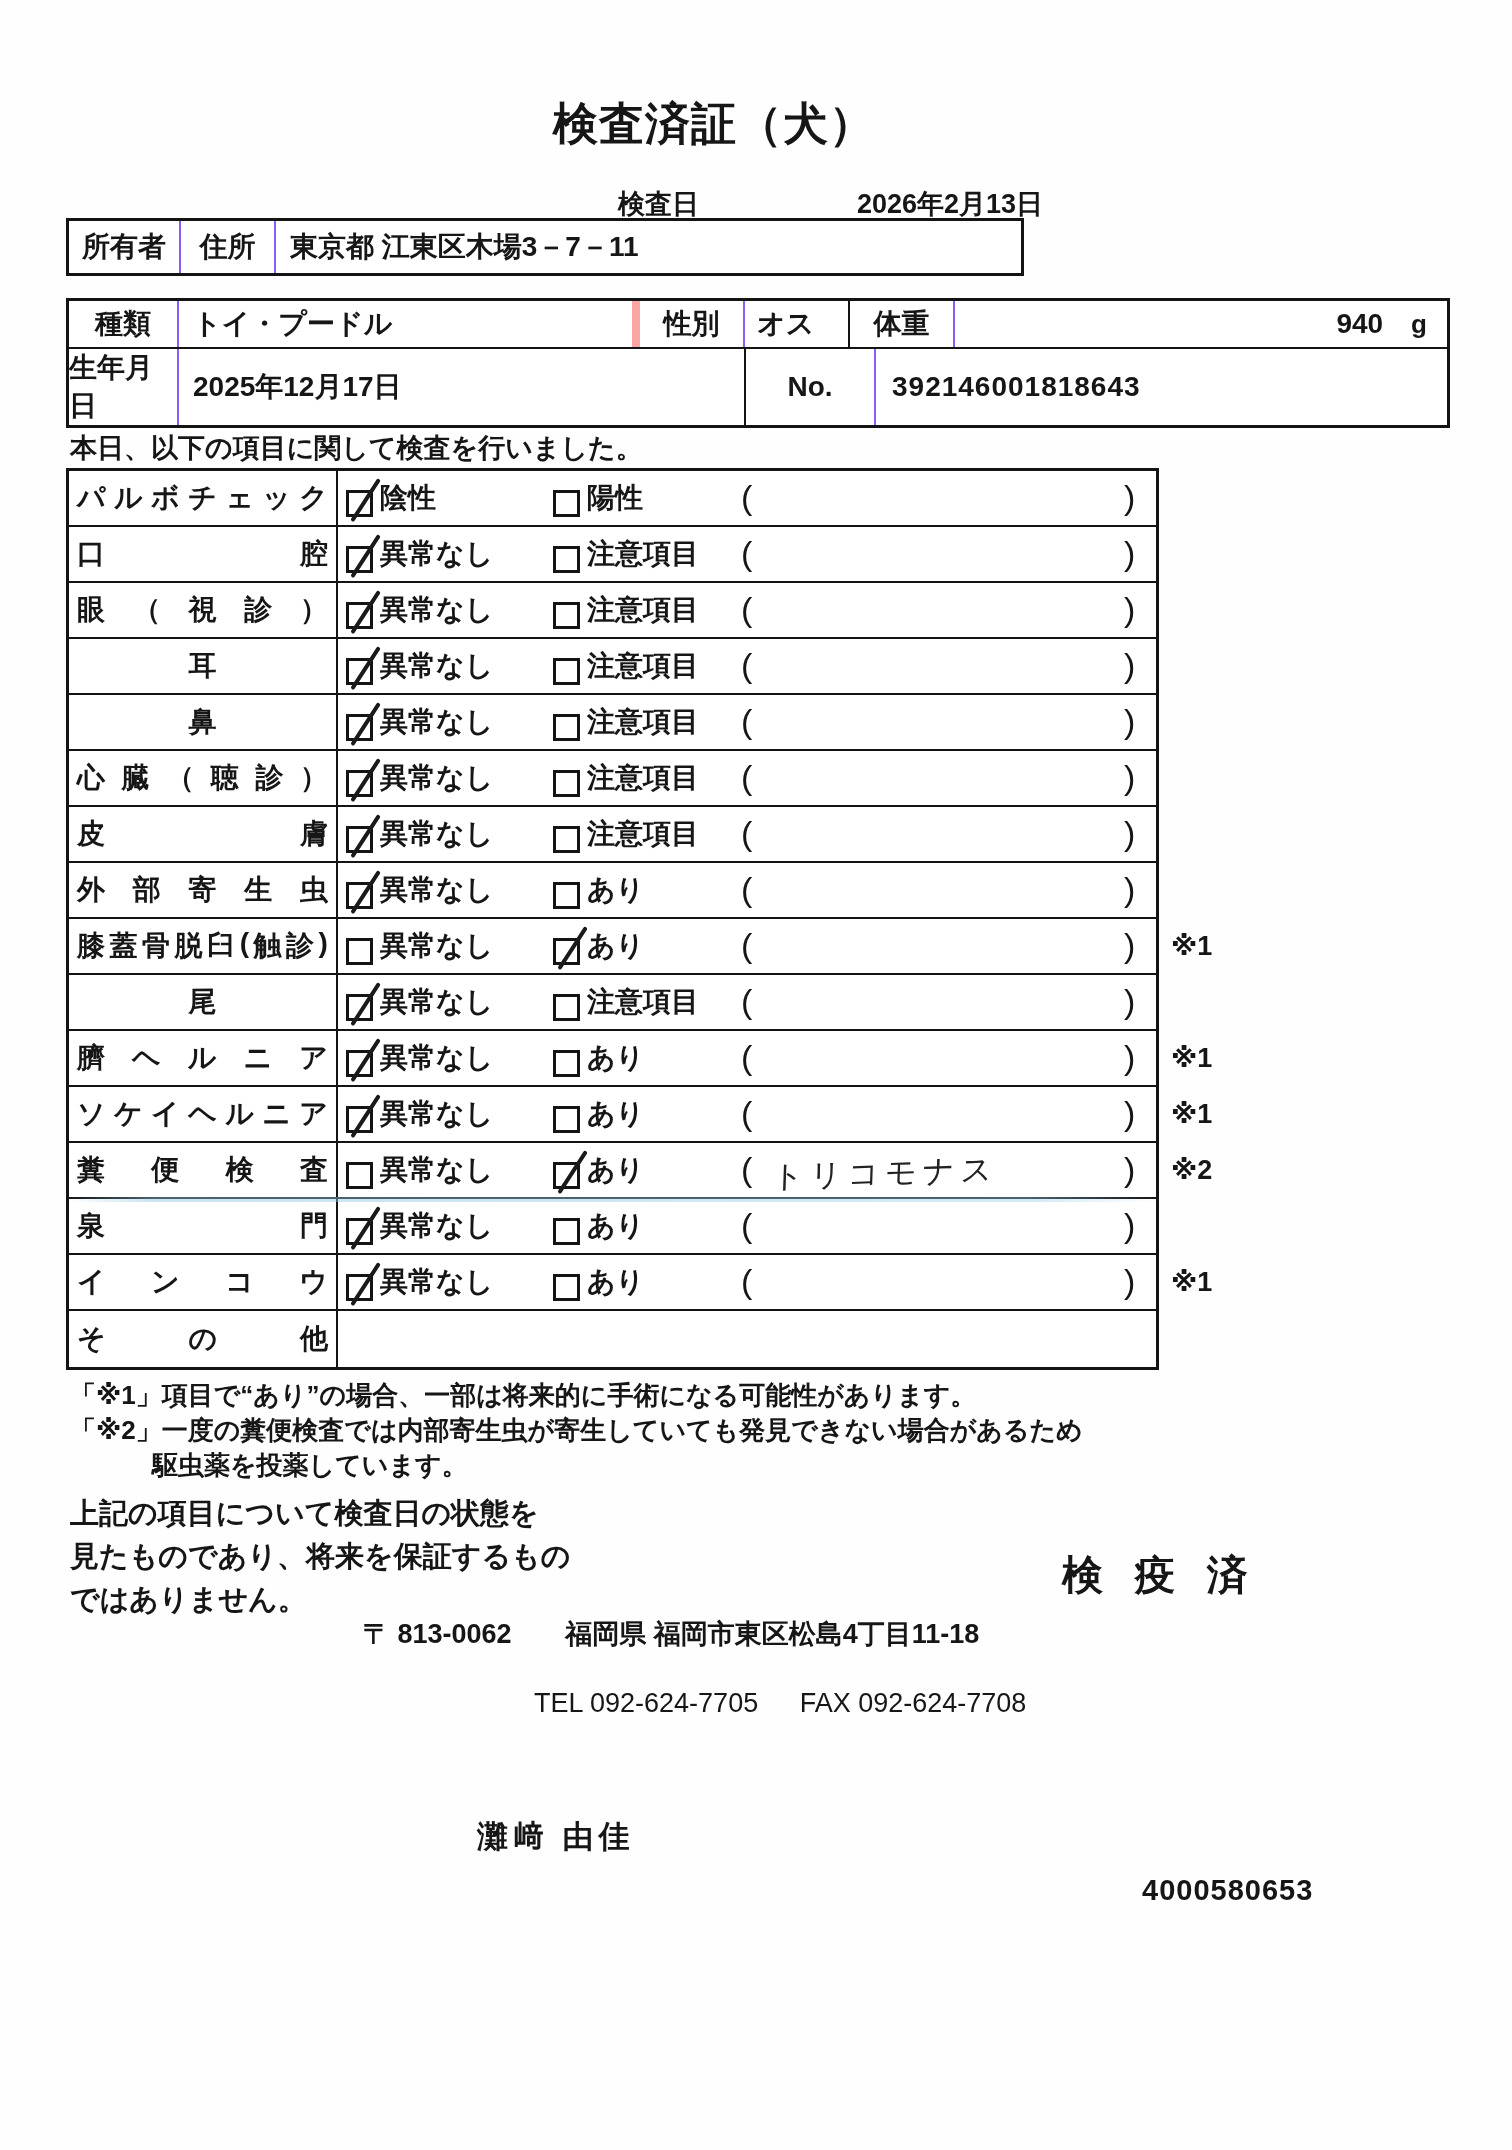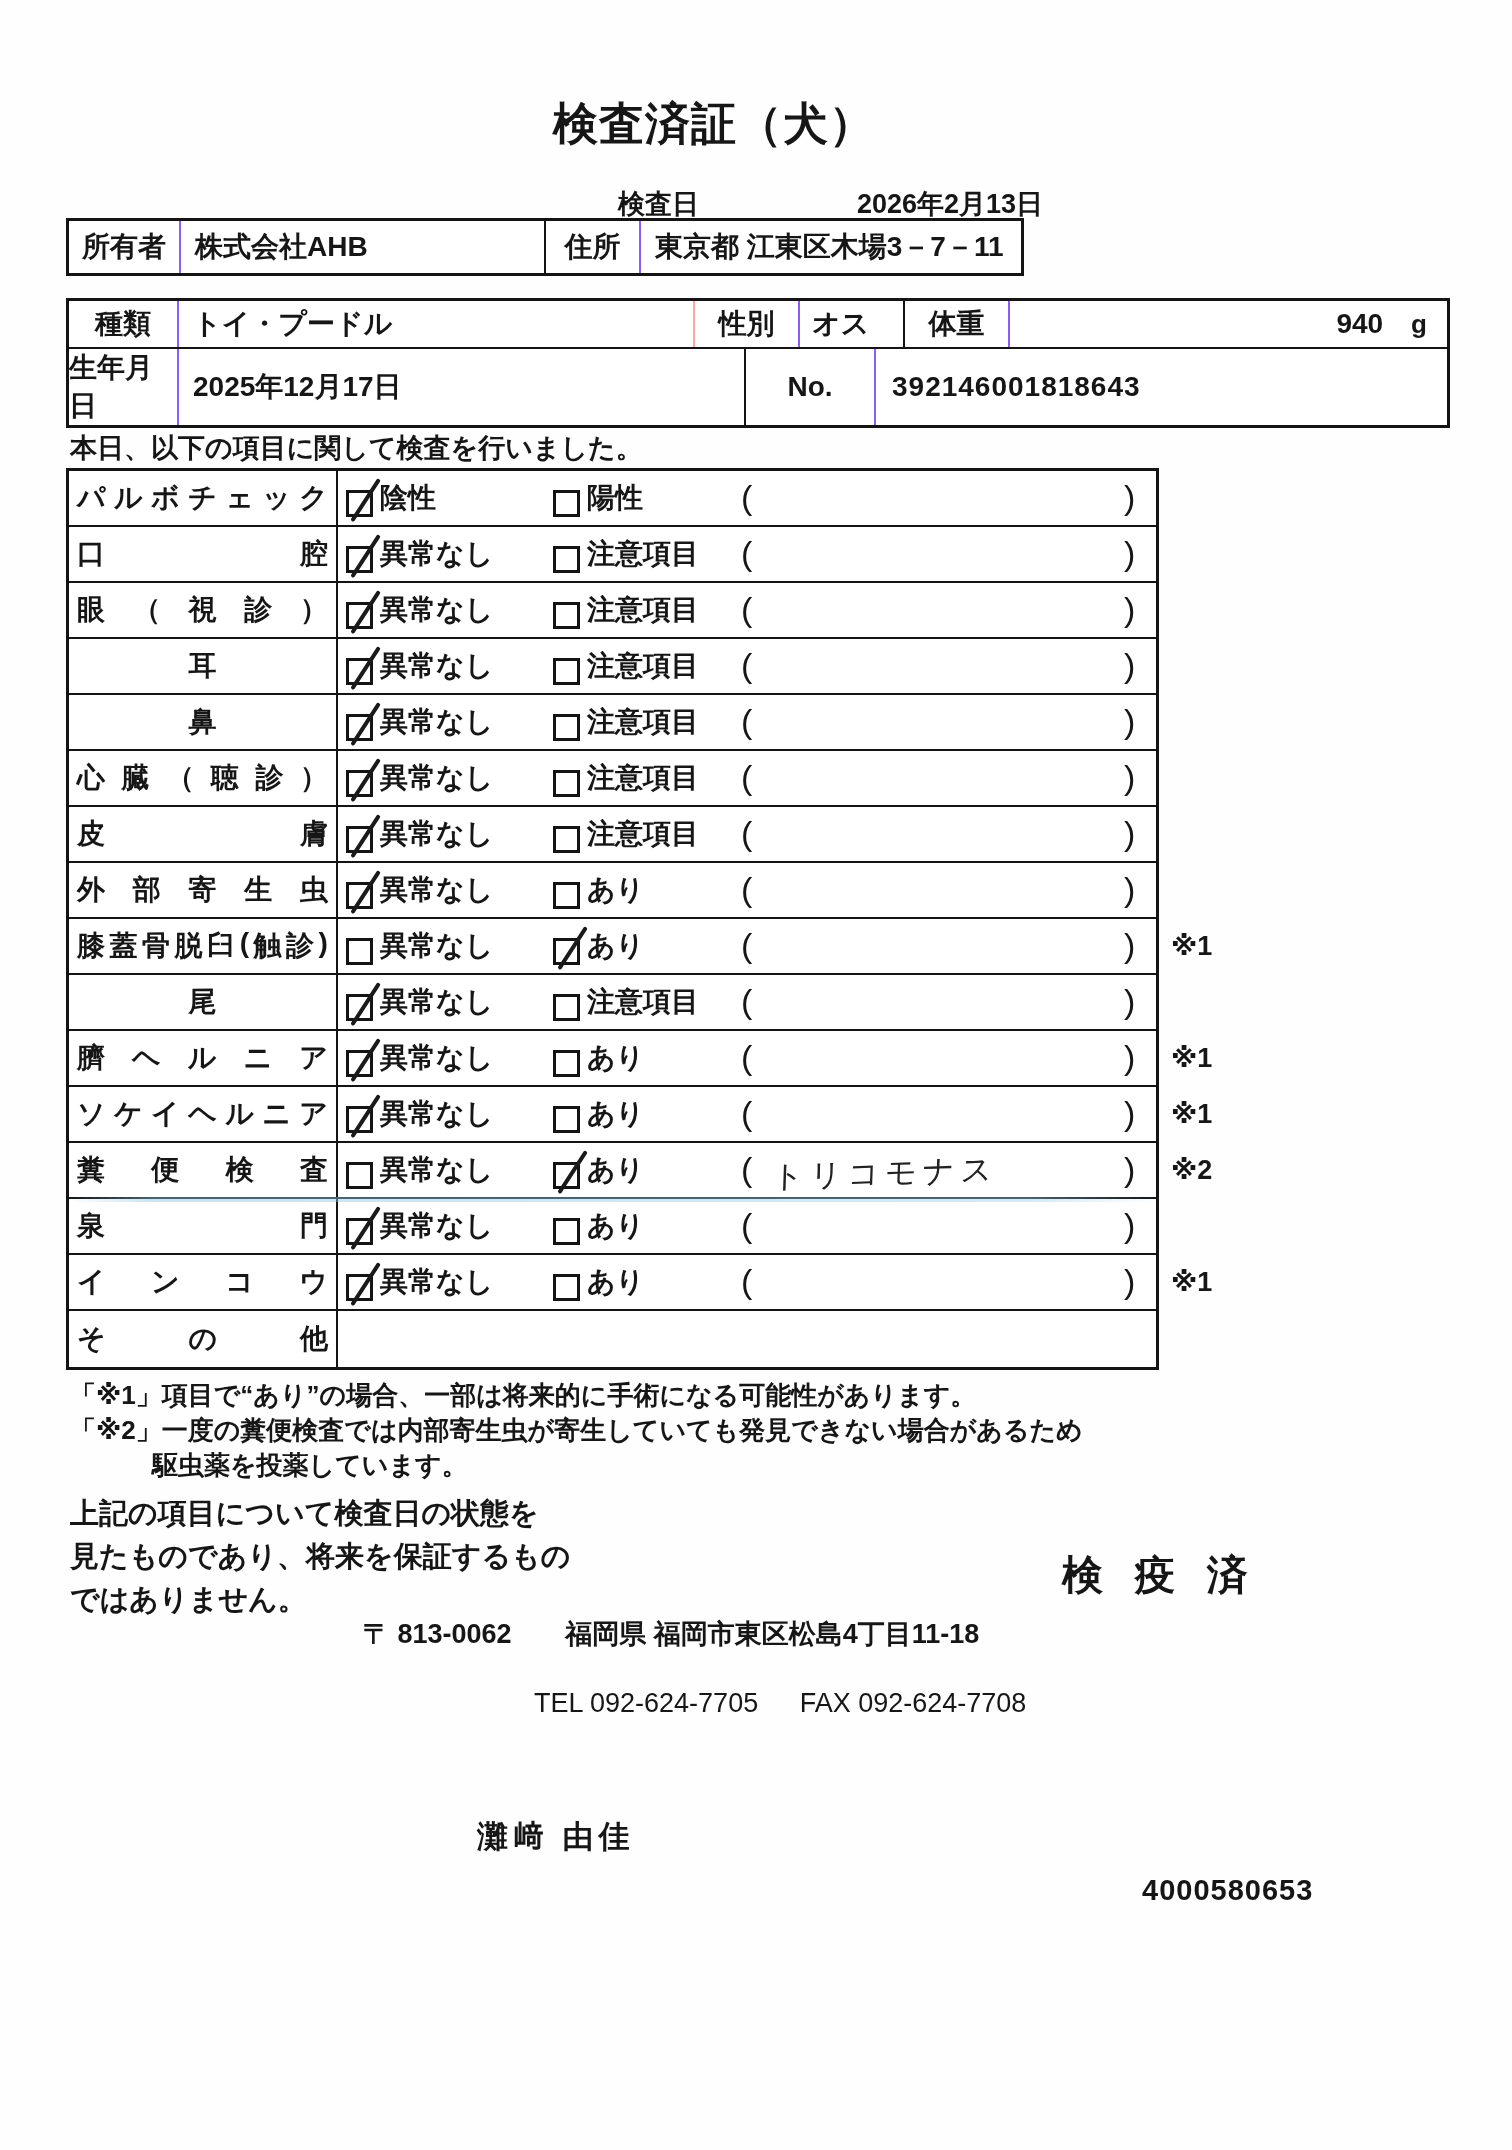--- a/index.html
+++ b/index.html
@@ -20,21 +20,21 @@
   .fcell{display:flex;align-items:center;box-sizing:border-box;font-size:28px;font-weight:700;}
   .fcell.lab{justify-content:center;border-right:2px solid #8b5cf6;}
   .fcell.val{padding-left:14px;}
 
   #table-owner{left:66px;top:218px;width:958px;height:58px;}
   #table-pet{left:66px;top:298px;width:1384px;height:130px;}
 
   .w-owner-lab{width:112px;} .w-owner-val{width:365px;border-right:2px solid #141414;}
   .w-addr-lab{width:95px;}  .w-addr-val{flex:1;}
 
-  .w-breed-lab{width:110px;} .w-breed-val{width:516px;border-right:2px solid #fca5a5;}
+  .w-breed-lab{width:110px;} .w-breed-val{width:461px;border-right:8px solid #fca5a5;}
   .w-sex-lab{width:105px;}   .w-sex-val{width:105px;border-right:2px solid #141414;padding-left:12px;}
   .w-weight-lab{width:105px;}
   .w-weight-val{flex:1;justify-content:flex-end;padding-right:20px;}
   .w-weight-val .unit{font-size:26px;margin-left:28px;}
   .w-birth-lab{width:110px;} .w-birth-val{width:567px;border-right:2px solid #141414;}
   .w-no-lab{width:130px;}    .w-no-val{flex:1;padding-left:16px;letter-spacing:1px;}
 
   #intro{left:70px;top:430px;font-size:27px;font-weight:700;}
 
   
@@ -76,21 +76,20 @@
 <div id="page">
 
   <div class="abs" id="title">検査済証（犬）</div>
 
   <div class="abs" id="insp-date-label">検査日</div>
   <div class="abs" id="insp-date-value">2026年2月13日</div>
 
   <div class="ftable" id="table-owner">
     <div class="frow">
       <div class="fcell lab w-owner-lab">所有者</div>
-      <div class="fcell val w-owner-val">株式会社AHB</div>
       <div class="fcell lab w-addr-lab">住所</div>
       <div class="fcell val w-addr-val">東京都 江東区木場3－7－11</div>
     </div>
   </div>
 
   <div class="ftable" id="table-pet">
     <div class="frow">
       <div class="fcell lab w-breed-lab">種類</div>
       <div class="fcell val w-breed-val">トイ・プードル</div>
       <div class="fcell lab w-sex-lab">性別</div>

